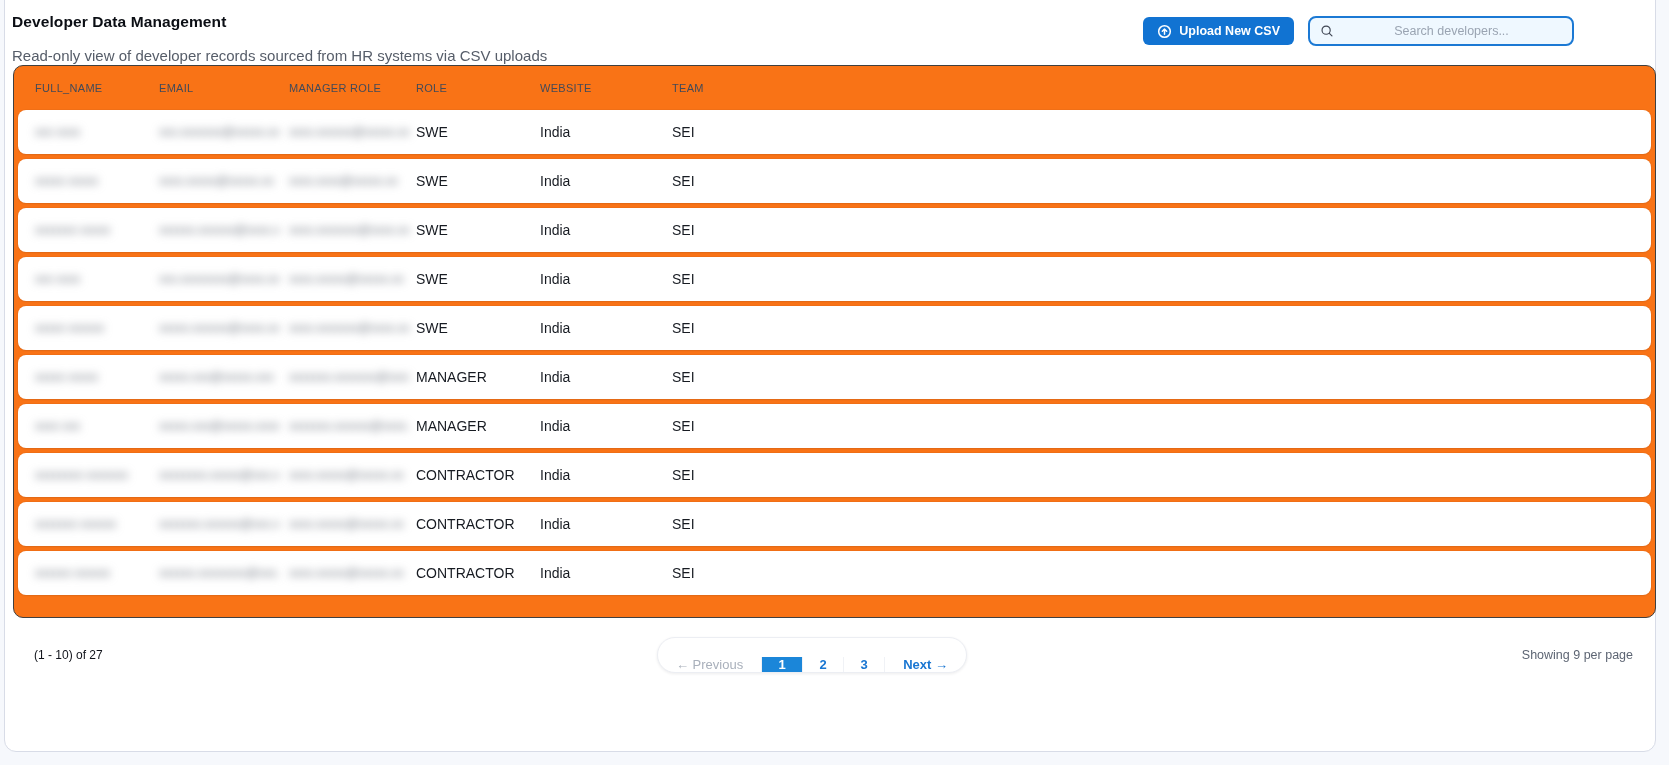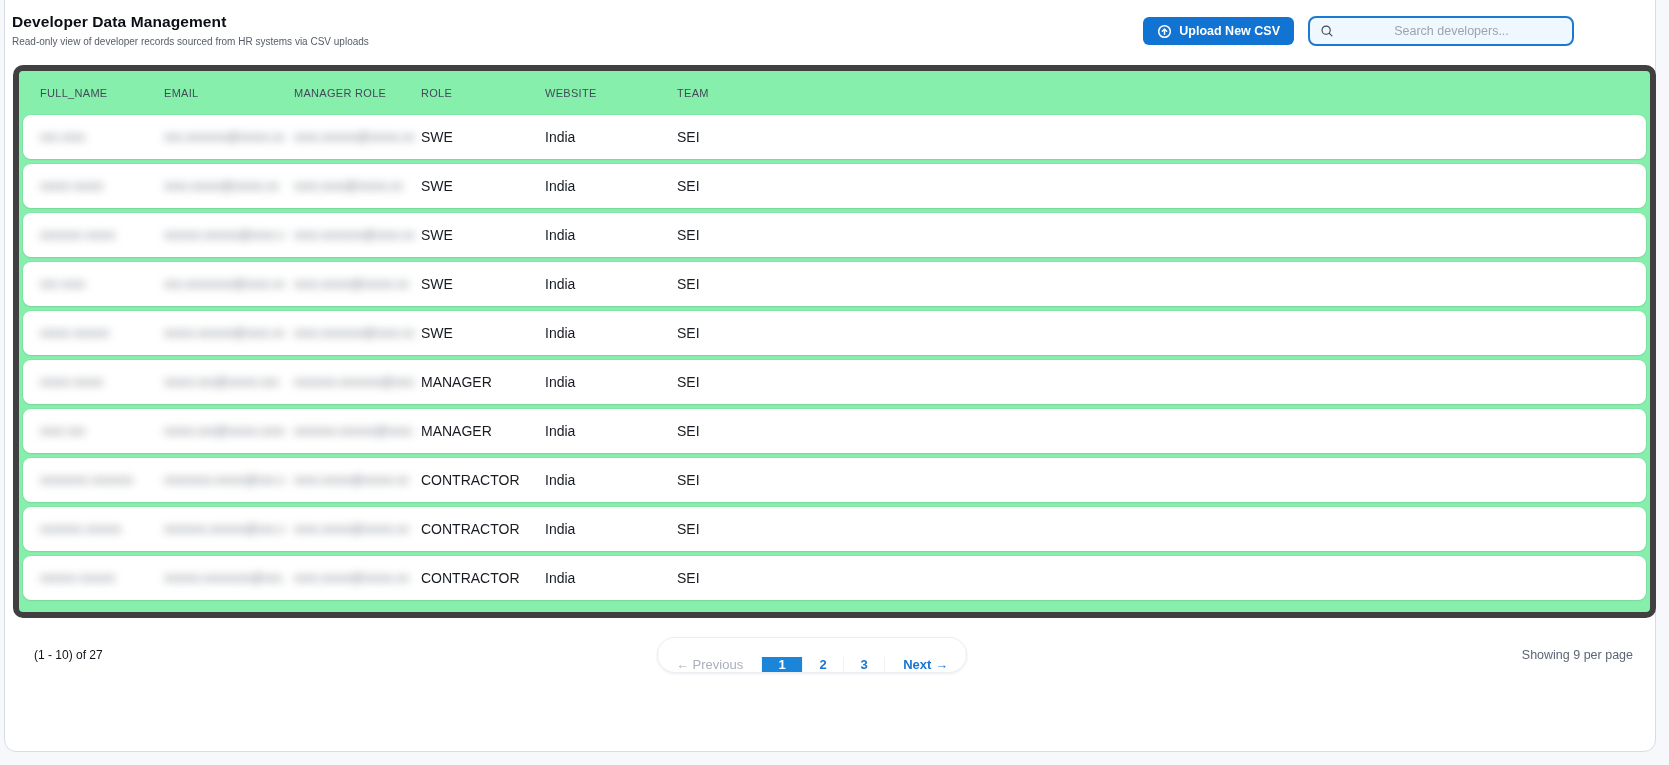--- a/index.html
+++ b/index.html
@@ -12,42 +12,42 @@
   .page { position:relative; width:1669px; height:620px; }
 
   .panel {
     position:absolute; left:4px; top:-12px; width:1652px; height:764px;
     background:#ffffff; border:1px solid #d8dce7; border-radius:12px;
   }
 
   
   .page-header { position:absolute; left:7px; top:24px; }
   .page-header h1 { font-size:15.5px; font-weight:700; color:#0b0e14; letter-spacing:.1px; }
-  .page-header p { margin-top:5px; font-size:10px; color:#565d69; }
+  .page-header p { margin-top:16px; font-size:15px; color:#565d69; }
 
   .actions { position:absolute; top:27px; right:81px; display:flex; gap:14px; align-items:center; }
   .upload-btn {
     display:flex; align-items:center; gap:7px; height:28px; padding:0 14px;
     background:#1173d2; border:none; border-radius:6px; cursor:pointer;
     color:#fff; font-family:"Liberation Sans", sans-serif; font-size:12.5px; font-weight:700;
   }
   .search-box {
     display:flex; align-items:center; gap:7px; width:266px; height:30px; padding:0 10px;
     border:2px solid #1b79d4; border-radius:8px; background:#eff8ff;
   }
   .search-box input {
     flex:1; border:none; outline:none; background:transparent;
     font-family:"Liberation Sans", sans-serif; font-size:12.5px; color:#2a2f3a;text-align:center;
   }
   .search-box input::placeholder { color:#9aa4b2; }
 
   
   .card {
     position:absolute; left:8px; top:76px; width:1643px; height:553px;
-    background:#86efac; border:6px solid #404040; border-radius:10px;
+    background:#f97316; border:1px solid #404040; border-radius:10px;
   }
   .thead {
     display:grid; grid-template-columns:124px 130px 127px 124px 132px 1fr;
     height:44px; align-items:center; padding-left:21px;
     font-size:11px; font-weight:500; letter-spacing:.3px; color:#434a58;
   }
   .tbody { padding:0 4px; }
   .row {
     display:grid; grid-template-columns:124px 130px 127px 124px 132px 1fr;
     height:44px; align-items:center; padding-left:17px; margin-bottom:5px;

